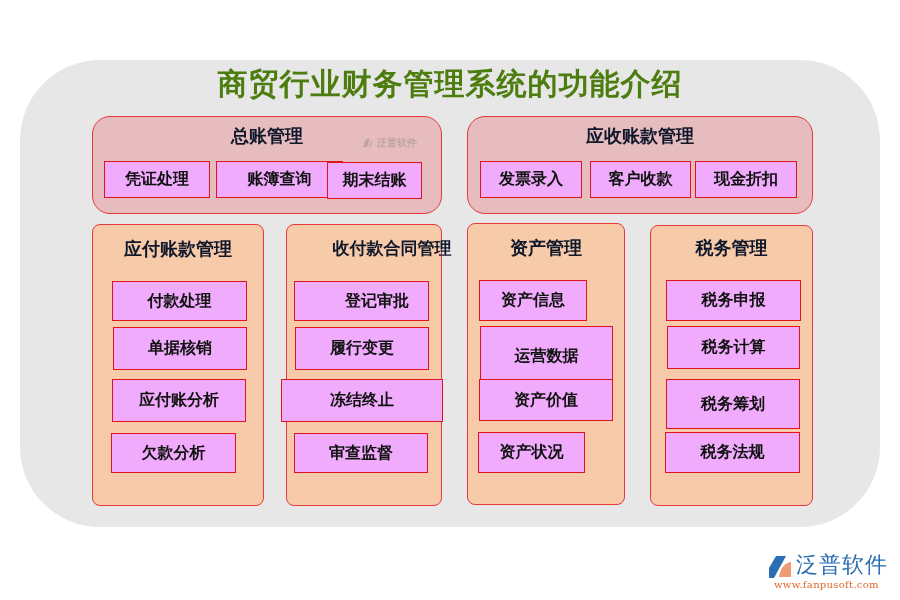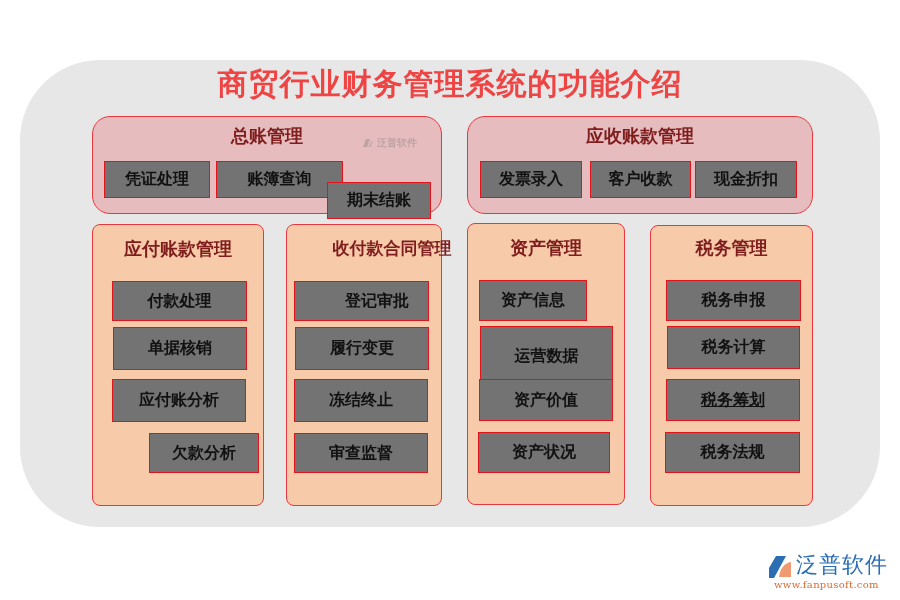--- a/index.html
+++ b/index.html
@@ -7,35 +7,35 @@
     width: 900px; height: 600px; position: relative; overflow: hidden;
     background: #ffffff;
     font-family: "DejaVu Sans", "Liberation Sans", sans-serif;
   }
   .bg-shape {
     position: absolute; left: 20px; top: 60px; width: 860px; height: 467px;
     background: #e7e7e7; border-radius: 80px;
   }
   .title {
     position: absolute; left: 0; top: 62px; width: 900px; text-align: center;
-    font-size: 30px; font-weight: bold; color: #ef4444; letter-spacing: 1px;
+    font-size: 30px; font-weight: bold; color: #4d7c0f; letter-spacing: 1px;
     line-height: 44px;
   }
   .group {
     position: absolute; box-sizing: border-box;
     border: 1.5px solid #e8383d; border-radius: 14px;
   }
   .group.pink { background: #e6bcbe; border-radius: 18px; }
   .group.peach { background: #f7cbaa; border-radius: 8px; }
   .group-title {
     position: absolute; left: 0; width: 100%; text-align: center;
-    font-size: 18px; font-weight: bold; color: #7f1d1d;
+    font-size: 18px; font-weight: bold; color: #0f172a;
   }
   .item {
-    position: absolute; box-sizing: border-box; background: #737373;
+    position: absolute; box-sizing: border-box; background: #f0abfc;
     border: 1.5px solid #e0141b; display: flex; align-items: center; justify-content: center;
     font-size: 16px; font-weight: bold; color: #111;
   }
   .watermark {
     position: absolute; left: 362px; top: 136px; display: flex; align-items: center;
     gap: 3px; opacity: 0.35;
   }
   .watermark .wm-text { font-size: 10px; color: #777; font-weight: bold; }
   .logo {
     position: absolute; left: 766px; top: 551px; width: 130px; height: 45px;
@@ -62,59 +62,59 @@
 </div>
 <div class="watermark">
   <svg width="12" height="10" viewBox="0 0 12 10">
       <path d="M1 9 L4 1 L8 1 L5 9 Z" fill="#777"></path>
       <path d="M6 9 L9 3 L11 3 L9 9 Z" fill="#999"></path>
     </svg>
   <span class="wm-text">泛普软件</span>
 </div>
 <div class="item" style="left:104px; top:161px; width:106px; height:37px;">凭证处理</div>
 <div class="item" style="left:216px; top:161px; width:127px; height:37px;">账簿查询</div>
-<div class="item" style="left:327px; top:162px; width:104px; height:37px;margin-top:20px;">期末结账</div>
+<div class="item" style="left:327px; top:162px; width:95px; height:37px;">期末结账</div>
 
 <div class="group pink" style="left:467px; top:116px; width:346px; height:98px;">
   <div class="group-title" style="top:7px;">应收账款管理</div>
 </div>
 <div class="item" style="left:480px; top:161px; width:102px; height:37px;">发票录入</div>
 <div class="item" style="left:590px; top:161px; width:101px; height:37px;">客户收款</div>
 <div class="item" style="left:695px; top:161px; width:102px; height:37px;">现金折扣</div>
 
 <div class="group peach" style="left:92px; top:224px; width:172px; height:282px;">
   <div class="group-title" style="top:12px;">应付账款管理</div>
 </div>
 <div class="item" style="left:112px; top:281px; width:135px; height:40px;">付款处理</div>
 <div class="item" style="left:113px; top:327px; width:134px; height:43px;">单据核销</div>
 <div class="item" style="left:112px; top:379px; width:134px; height:43px;">应付账分析</div>
-<div class="item" style="left:111px; top:433px; width:110px; height:40px;margin-left:38px;">欠款分析</div>
+<div class="item" style="left:111px; top:433px; width:125px; height:40px;">欠款分析</div>
 
 <div class="group peach" style="left:286px; top:224px; width:156px; height:282px;">
   <div class="group-title" style="top:12px; font-size:17px;padding-left:28px;">收付款合同管理</div>
 </div>
 <div class="item" style="left:294px; top:281px; width:135px; height:40px;padding-left:31px;">登记审批</div>
 <div class="item" style="left:295px; top:327px; width:134px; height:43px;">履行变更</div>
-<div class="item" style="left:294px; top:379px; width:134px; height:43px;">冻结终止</div>
+<div class="item" style="left:281px; top:379px; width:162px; height:43px;">冻结终止</div>
 <div class="item" style="left:294px; top:433px; width:134px; height:40px;">审查监督</div>
 
 <div class="group peach" style="left:467px; top:223px; width:158px; height:282px;">
   <div class="group-title" style="top:12px;">资产管理</div>
 </div>
 <div class="item" style="left:479px; top:280px; width:108px; height:41px;">资产信息</div>
 <div class="item" style="left:480px; top:326px; width:133px; height:61px;">运营数据</div>
 <div class="item" style="left:479px; top:379px; width:134px; height:42px;">资产价值</div>
-<div class="item" style="left:478px; top:432px; width:132px; height:41px;">资产状况</div>
+<div class="item" style="left:478px; top:432px; width:107px; height:41px;">资产状况</div>
 
 <div class="group peach" style="left:650px; top:225px; width:163px; height:281px;">
   <div class="group-title" style="top:10px;">税务管理</div>
 </div>
 <div class="item" style="left:666px; top:280px; width:135px; height:41px;">税务申报</div>
 <div class="item" style="left:667px; top:326px; width:133px; height:43px;">税务计算</div>
-<div class="item" style="left:666px; top:379px; width:134px; height:42px;text-decoration:underline;">税务筹划</div>
+<div class="item" style="left:666px; top:379px; width:134px; height:50px;">税务筹划</div>
 <div class="item" style="left:665px; top:432px; width:135px; height:41px;">税务法规</div>
 
 <div class="logo">
   <svg class="logo-icon" width="26" height="24" viewBox="0 0 26 24">
     <path d="M8 1 L18 1 L12 12 L6 23 L1 23 L1 13 Z" fill="#2b6eb3"></path>
     <path d="M11 22 C12 14 16 8 23 7 L23 22 Z" fill="#ef9b72"></path>
   </svg>
   <span class="logo-name">泛普软件</span>
   <span class="logo-url">www.fanpusoft.com</span>
 </div>

